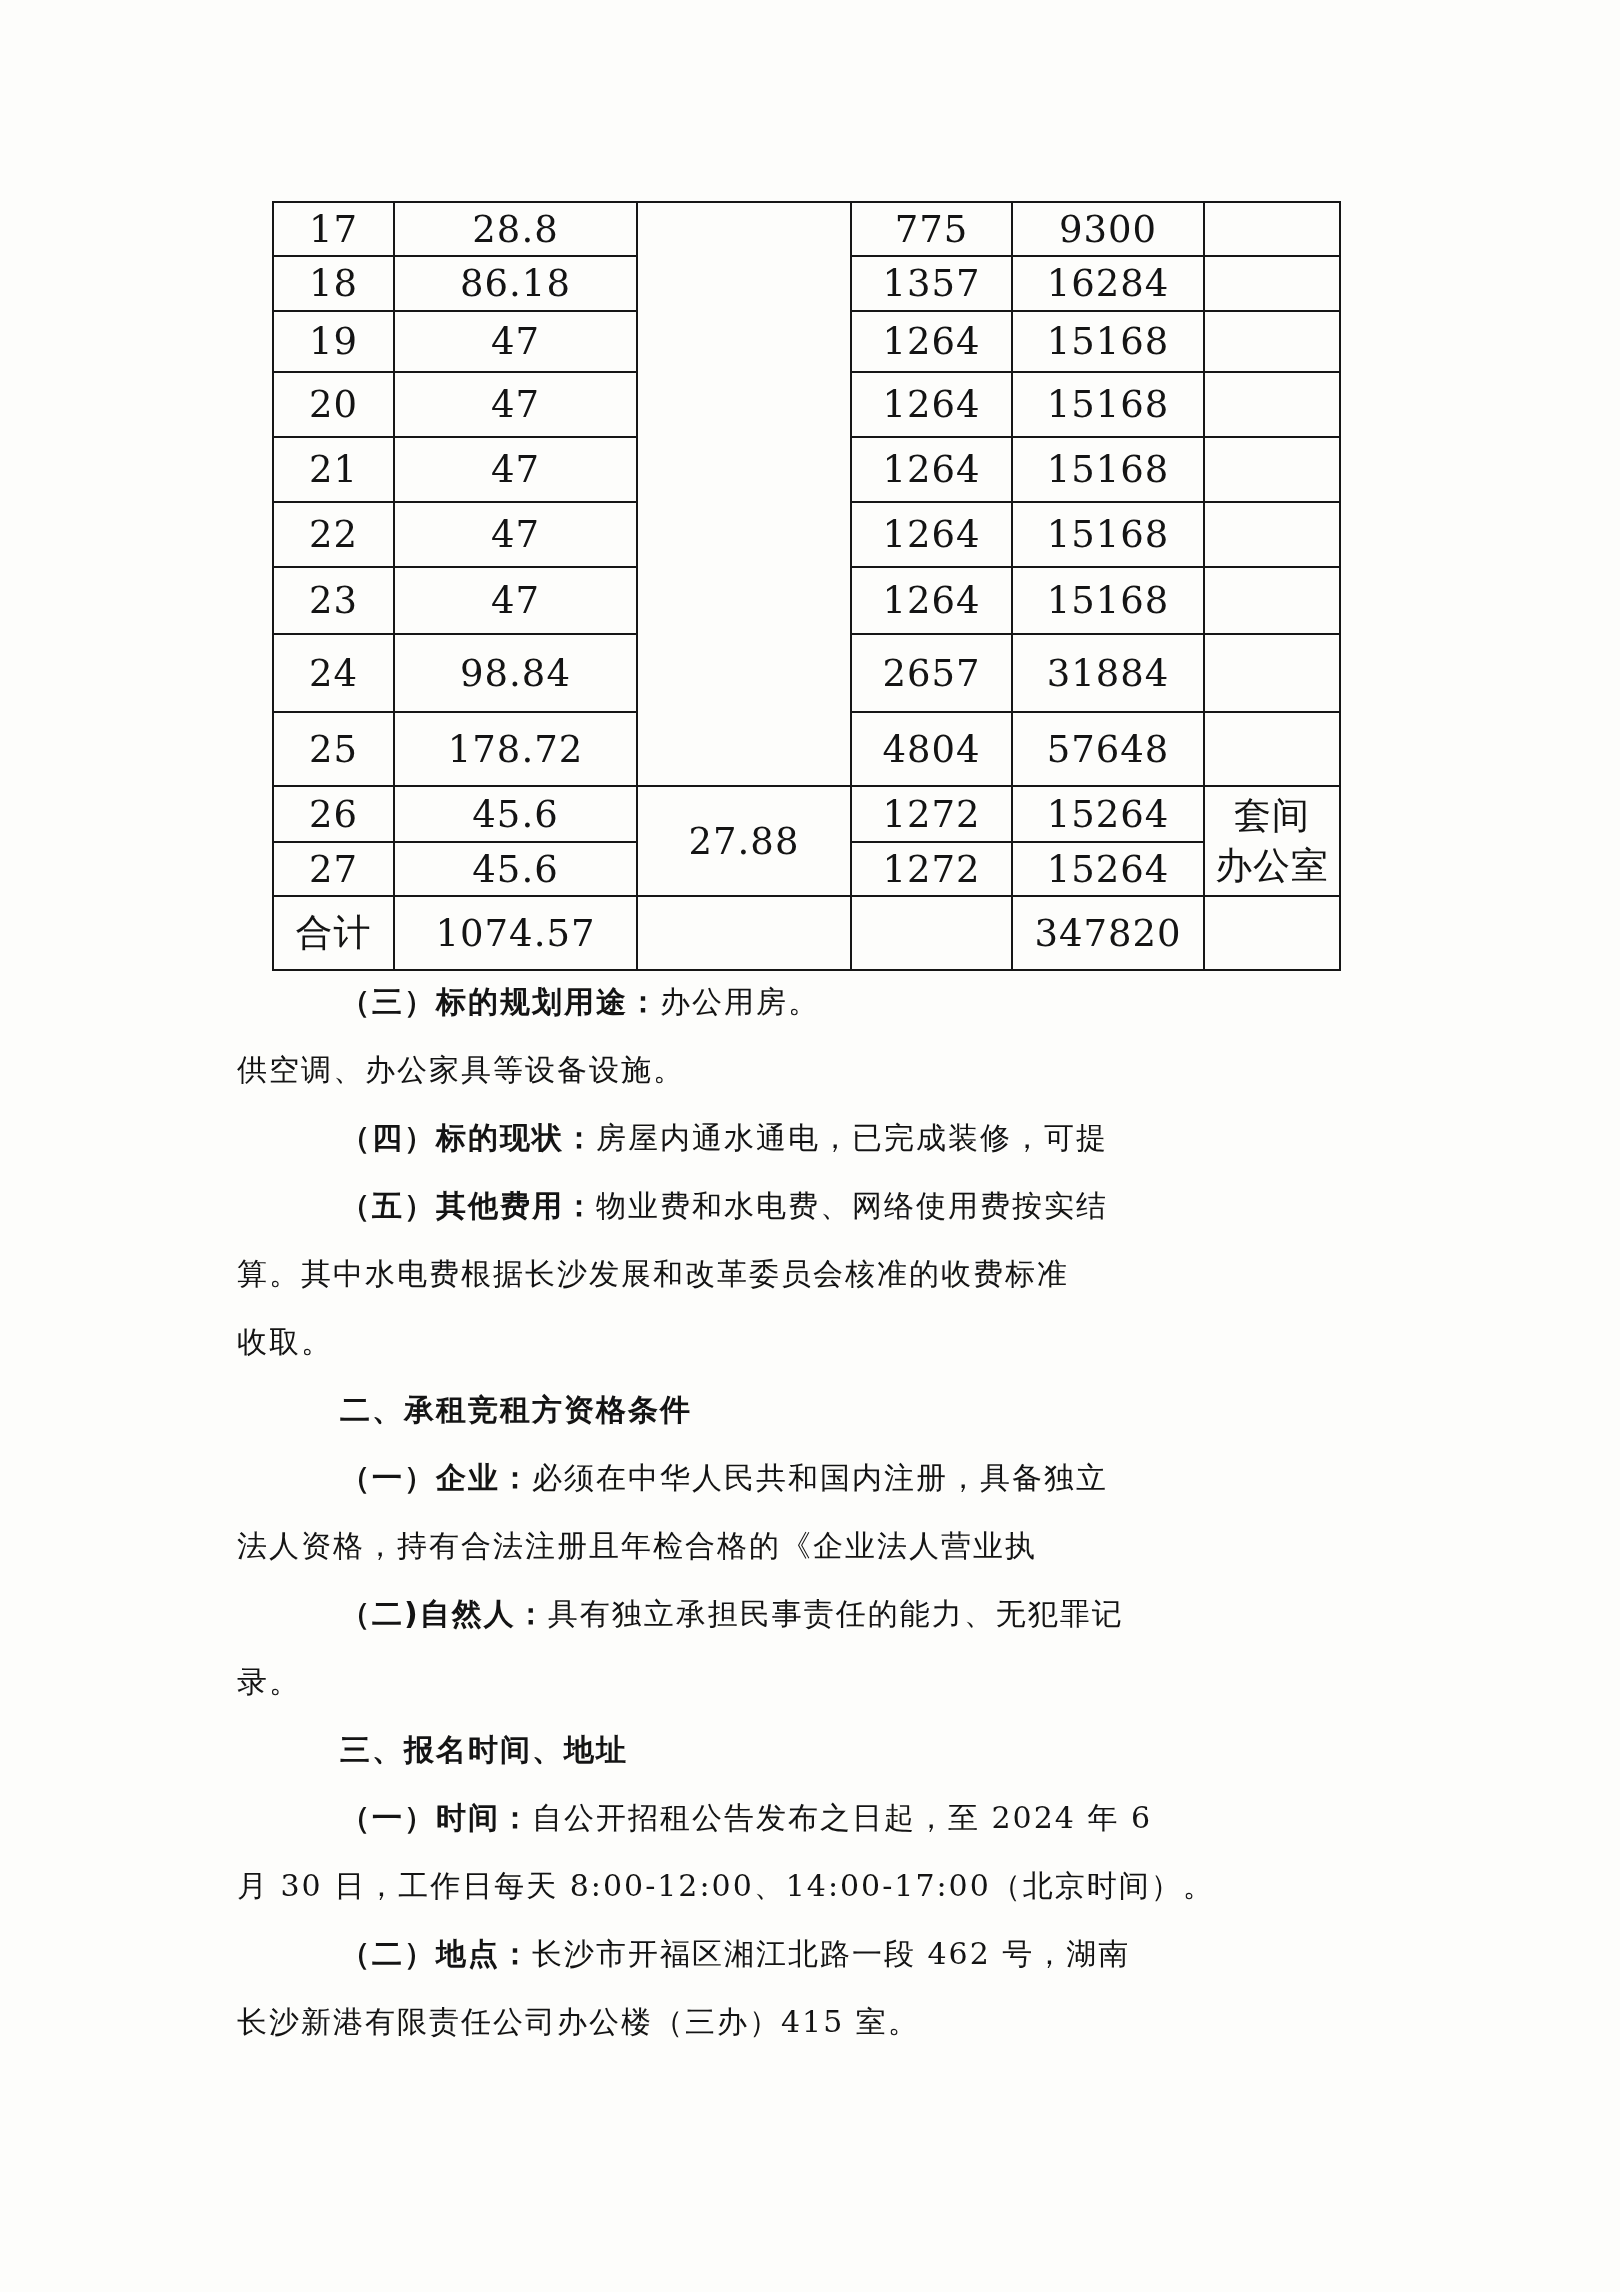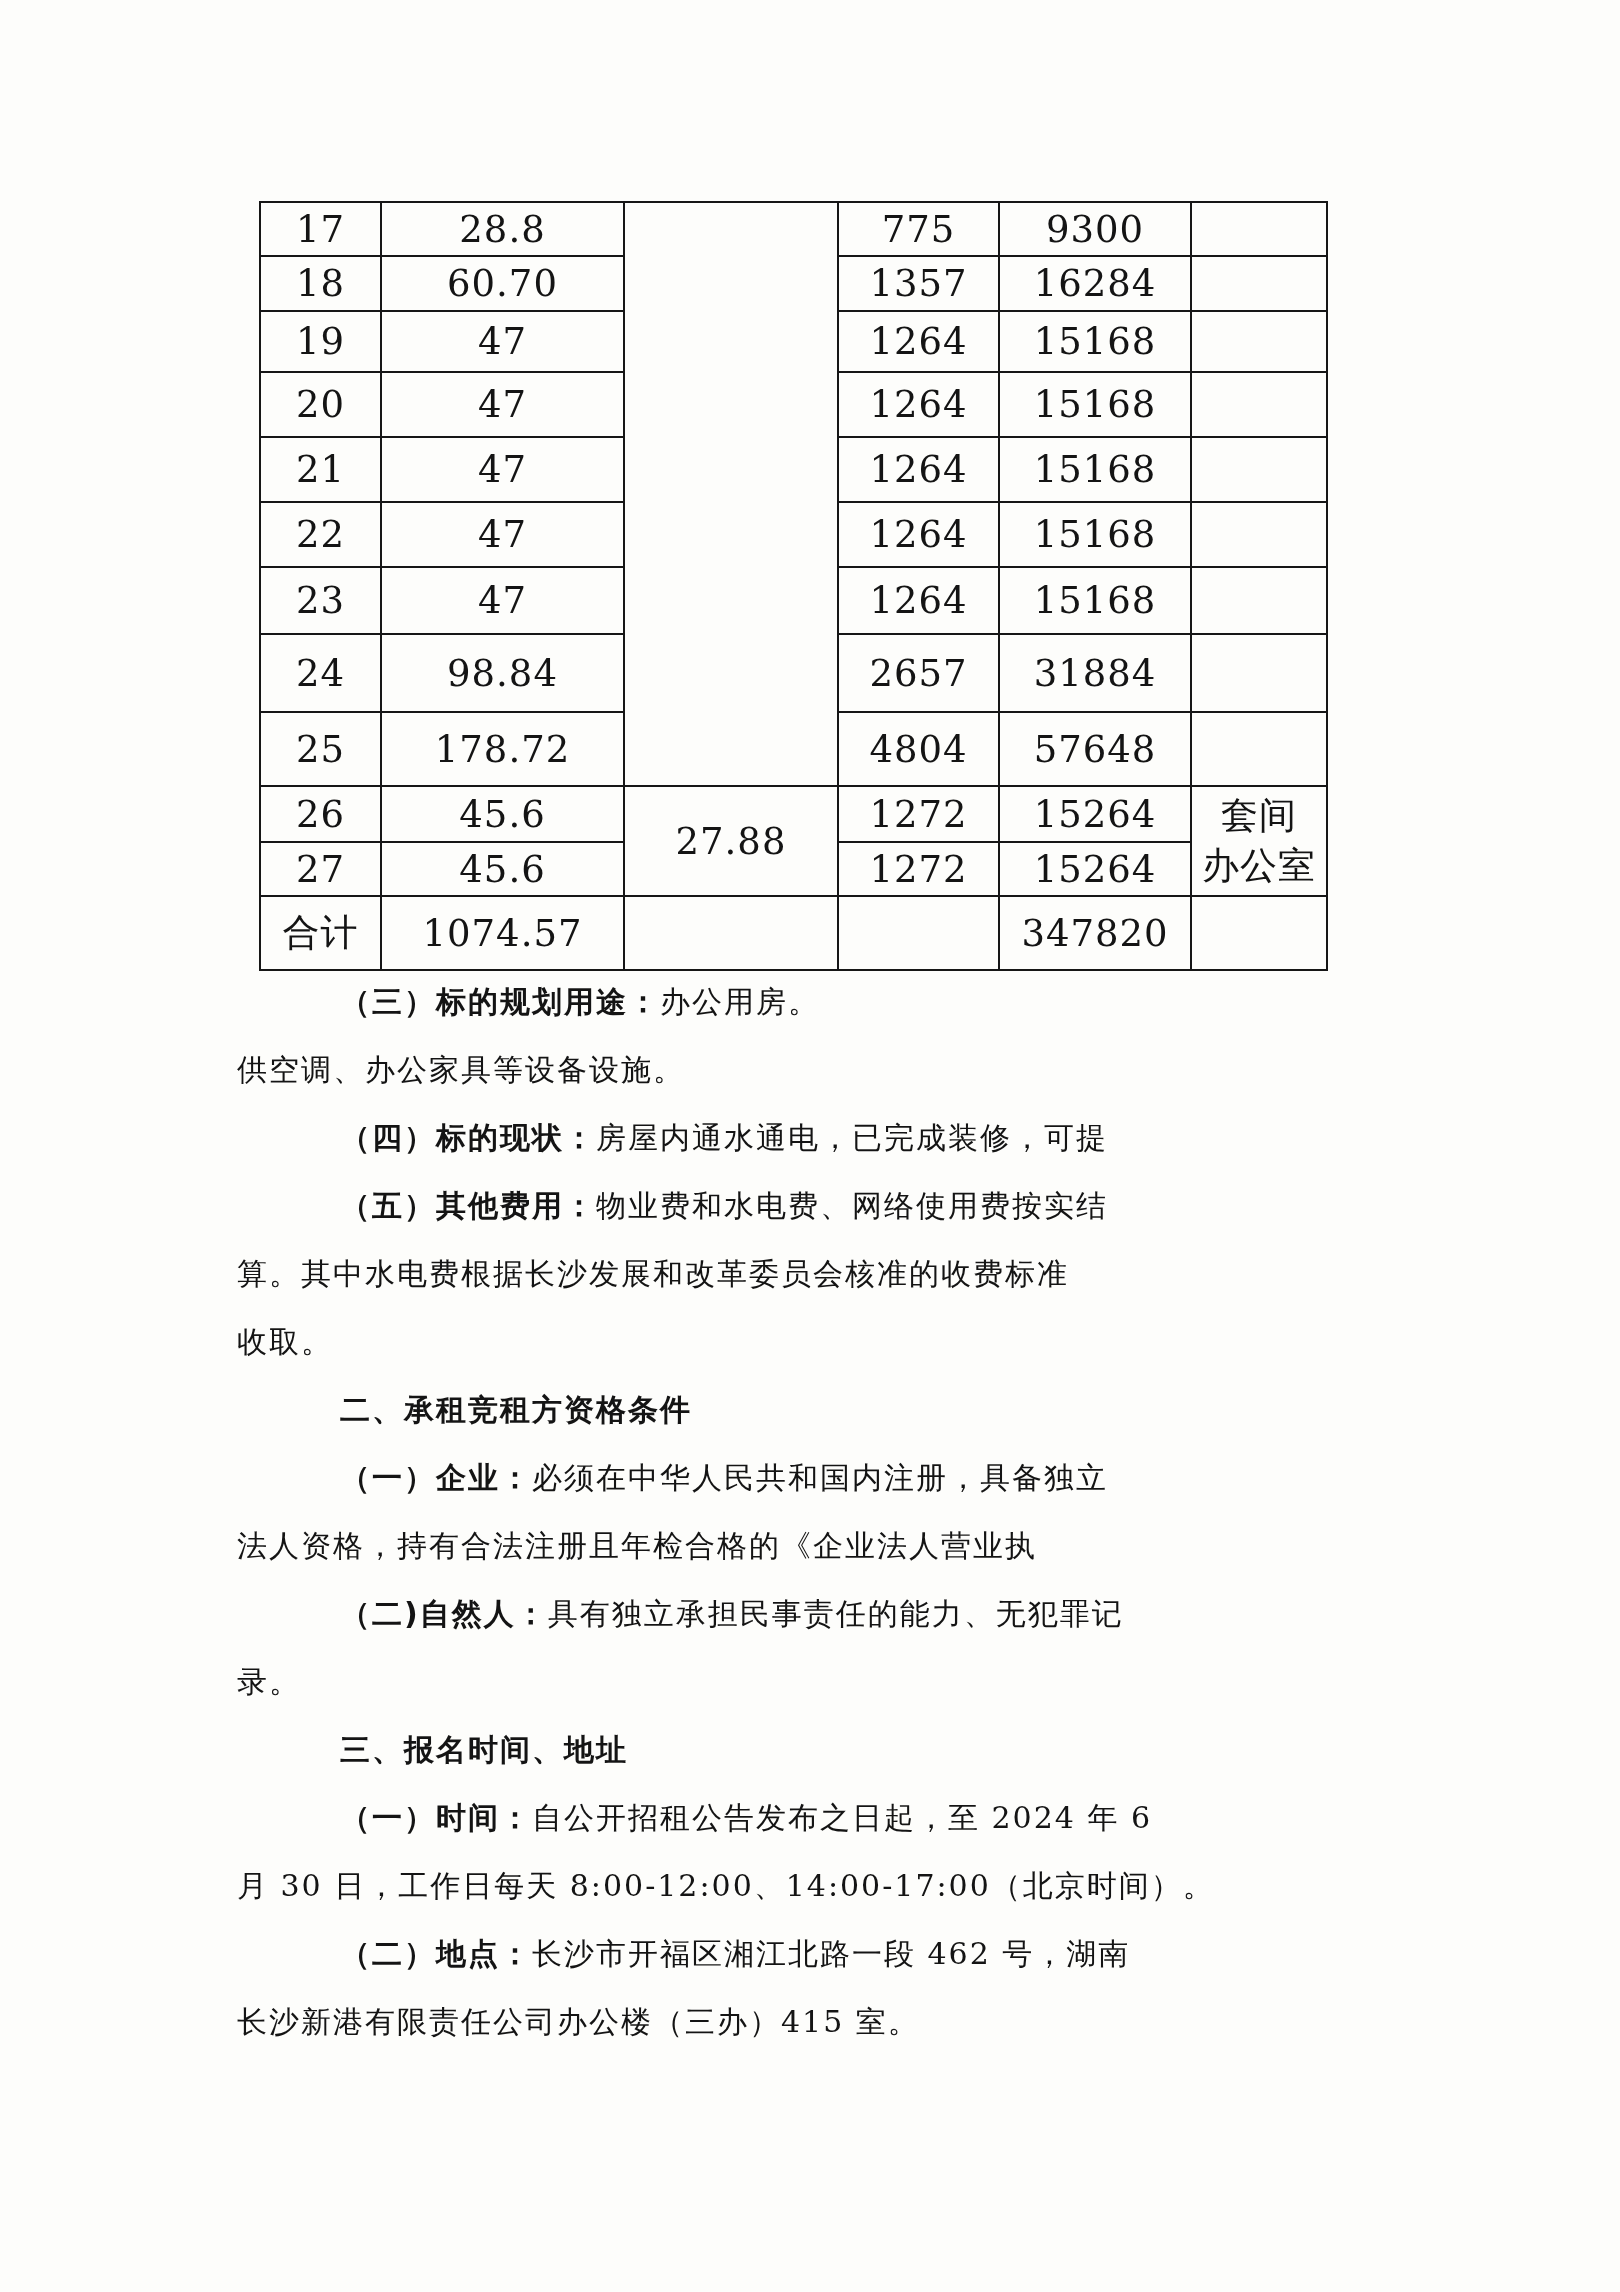--- a/index.html
+++ b/index.html
@@ -7,21 +7,21 @@
     position:relative;
     width:1620px;height:2293px;
     background:#fdfdfb;
     color:#141414;
     font-family:"DejaVu Serif","Liberation Serif",serif;
     overflow:hidden;
     margin:0 auto;
   }
   
   table.units{
-    position:absolute;left:259px;top:201px;
+    position:absolute;left:272px;top:201px;
     width:1066px;
     border-collapse:collapse;
     table-layout:fixed;
   }
   table.units td{
     border:2.5px solid #161616;
     text-align:center;
     vertical-align:middle;
     font-size:37px;
     padding:0;
@@ -68,21 +68,21 @@
       <tr class="r1">
         <td>17</td>
         <td>28.8</td>
         <td rowspan="9"></td>
         <td>775</td>
         <td>9300</td>
         <td></td>
       </tr>
       <tr class="r2">
         <td>18</td>
-        <td>60.70</td>
+        <td>86.18</td>
         <td>1357</td>
         <td>16284</td>
         <td></td>
       </tr>
       <tr class="r3">
         <td>19</td>
         <td>47</td>
         <td>1264</td>
         <td>15168</td>
         <td></td>

